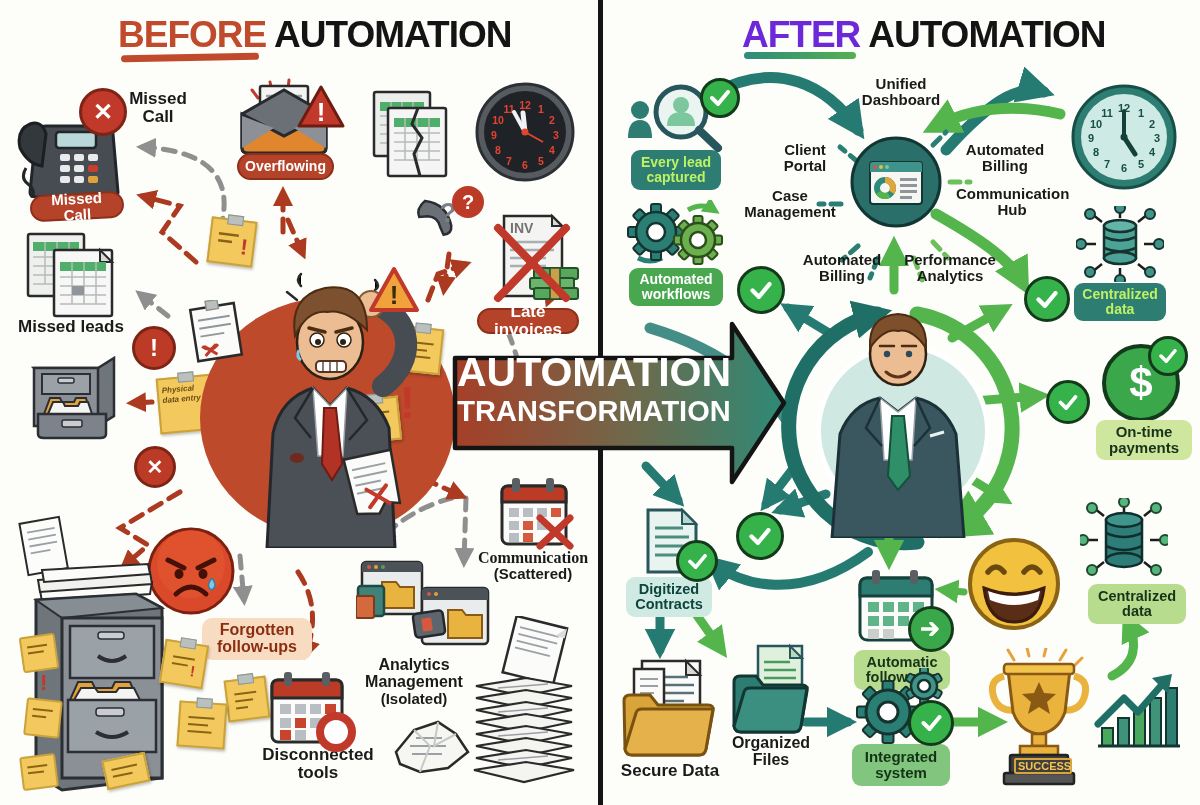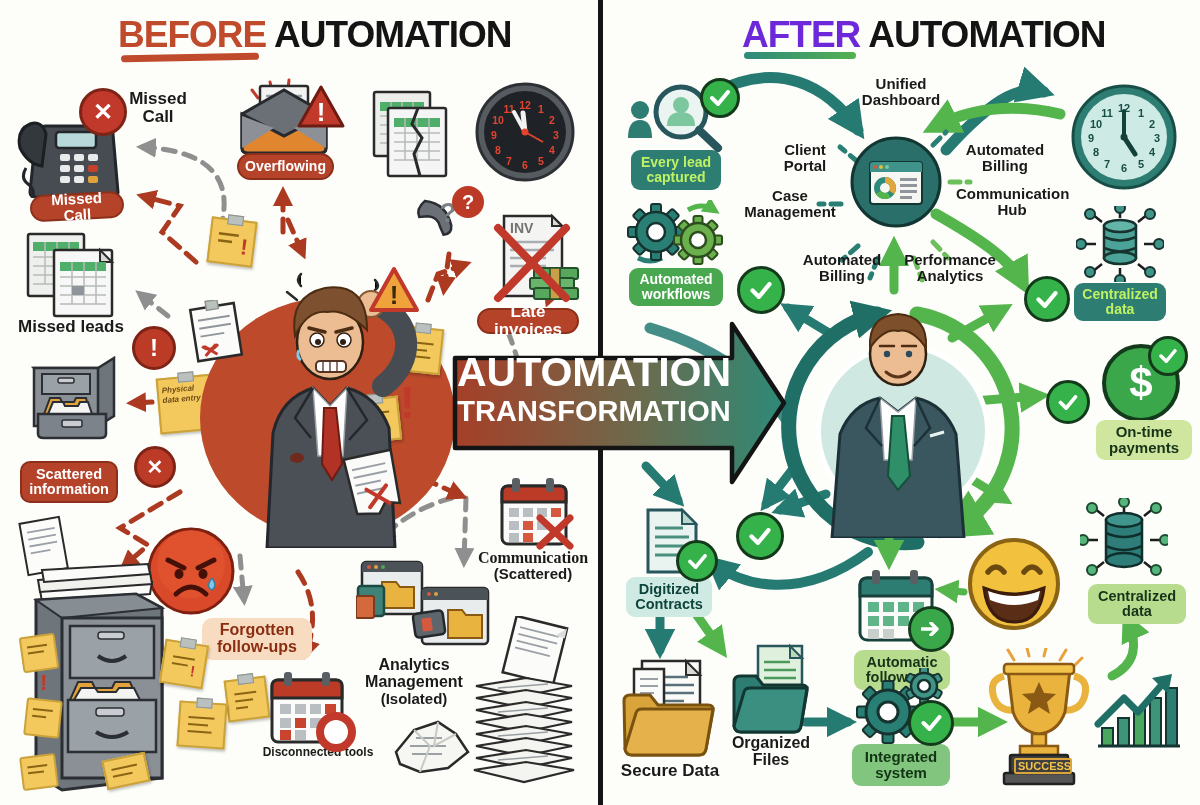--- a/index.html
+++ b/index.html
@@ -278,21 +278,20 @@
     <rect x="14" y="12" width="64" height="58" fill="#8a9096" stroke="#2b2f33" stroke-width="2.5"></rect>
     <rect x="22" y="18" width="48" height="20" fill="#9aa1a7" stroke="#2b2f33" stroke-width="2"></rect>
     <rect x="38" y="22" width="16" height="5" rx="2" fill="#c9cdd1" stroke="#2b2f33" stroke-width="1.5"></rect>
     <g>
       <path d="M24,58 L30,42 L40,42 L42,46 L54,46 L56,42 L66,42 L70,58 Z" fill="#e3a23c" stroke="#2b2f33" stroke-width="2"></path>
       <path d="M28,58 L33,46 L43,46 L45,50 L58,50 L60,46 L68,46 L72,58 Z" fill="#f4f4f2" stroke="#2b2f33" stroke-width="2"></path>
     </g>
     <path d="M18,58 L86,58 L86,78 Q86,82 80,82 L24,82 Q18,82 18,78 Z" fill="#7c838a" stroke="#2b2f33" stroke-width="2.5"></path>
     <rect x="42" y="64" width="20" height="7" rx="2" fill="#c9cdd1" stroke="#2b2f33" stroke-width="1.5"></rect>
   </svg>
-  <div class="pill pill-red" style="left:20px;top:461px;width:98px;height:42px;font-size:14.5px;border-radius:10px;z-index:3;">Scattered information</div>
 
   <div class="sticky" style="left:158px;top:376px;width:54px;height:52px;transform:rotate(-5deg);z-index:3;">
     <div class="tape"></div>
     <div style="font-size:8px;font-style:italic;font-weight:700;color:#6b4a12;padding:6px 3px;line-height:1.3;">Physical data entry</div>
   </div>
 
   <div class="abs" style="left:134px;top:446px;width:36px;height:36px;border-radius:50%;background:#bb3b26;border:3px solid #7e2417;color:#fff;font-weight:800;font-size:20px;display:flex;align-items:center;justify-content:center;z-index:3;">✕</div>
 
   <svg class="abs" style="left:14px;top:514px;z-index:3;" width="66" height="72" viewBox="0 0 66 72">
     <g transform="rotate(-10 30 34)">
@@ -401,21 +400,21 @@
         <rect x="44" y="50" width="11" height="10"></rect>
         <rect x="29" y="62" width="11" height="10"></rect>
       </g>
     <g fill="#c8442e">
         <rect x="59" y="36" width="11" height="10"></rect>
         <rect x="29" y="50" width="11" height="10"></rect>
         <rect x="14" y="62" width="11" height="10"></rect>
       </g>
   </svg>
   <div class="abs" style="left:316px;top:712px;width:40px;height:40px;border:8px solid #c0392b;border-radius:50%;background:#fff;box-sizing:border-box;z-index:4;"></div>
-  <div class="lbl" style="left:258px;top:746px;width:120px;font-size:12px;z-index:3;">Disconnected tools</div>
+  <div class="lbl" style="left:258px;top:746px;width:120px;font-size:17px;z-index:3;">Disconnected tools</div>
 
   <svg class="abs" style="left:390px;top:712px;z-index:3;" width="82" height="64" viewBox="0 0 82 64">
     <path d="M6,40 L24,18 L48,10 L66,22 L78,40 L58,56 L30,60 L10,52 Z" fill="#f6f6f3" stroke="#2a2a2a" stroke-width="2.5"></path>
     <g stroke="#9aa0a6" stroke-width="1.8">
         <path d="M20,34 h36 M22,42 h30 M26,26 h26"></path>
       </g>
     <path d="M24,18 L40,34 L30,60 M48,10 L44,34 L66,22" stroke="#c9c9c4" stroke-width="2" fill="none"></path>
   </svg>
 
   <svg class="abs" style="left:468px;top:616px;z-index:3;" width="112" height="170" viewBox="0 0 112 170">

